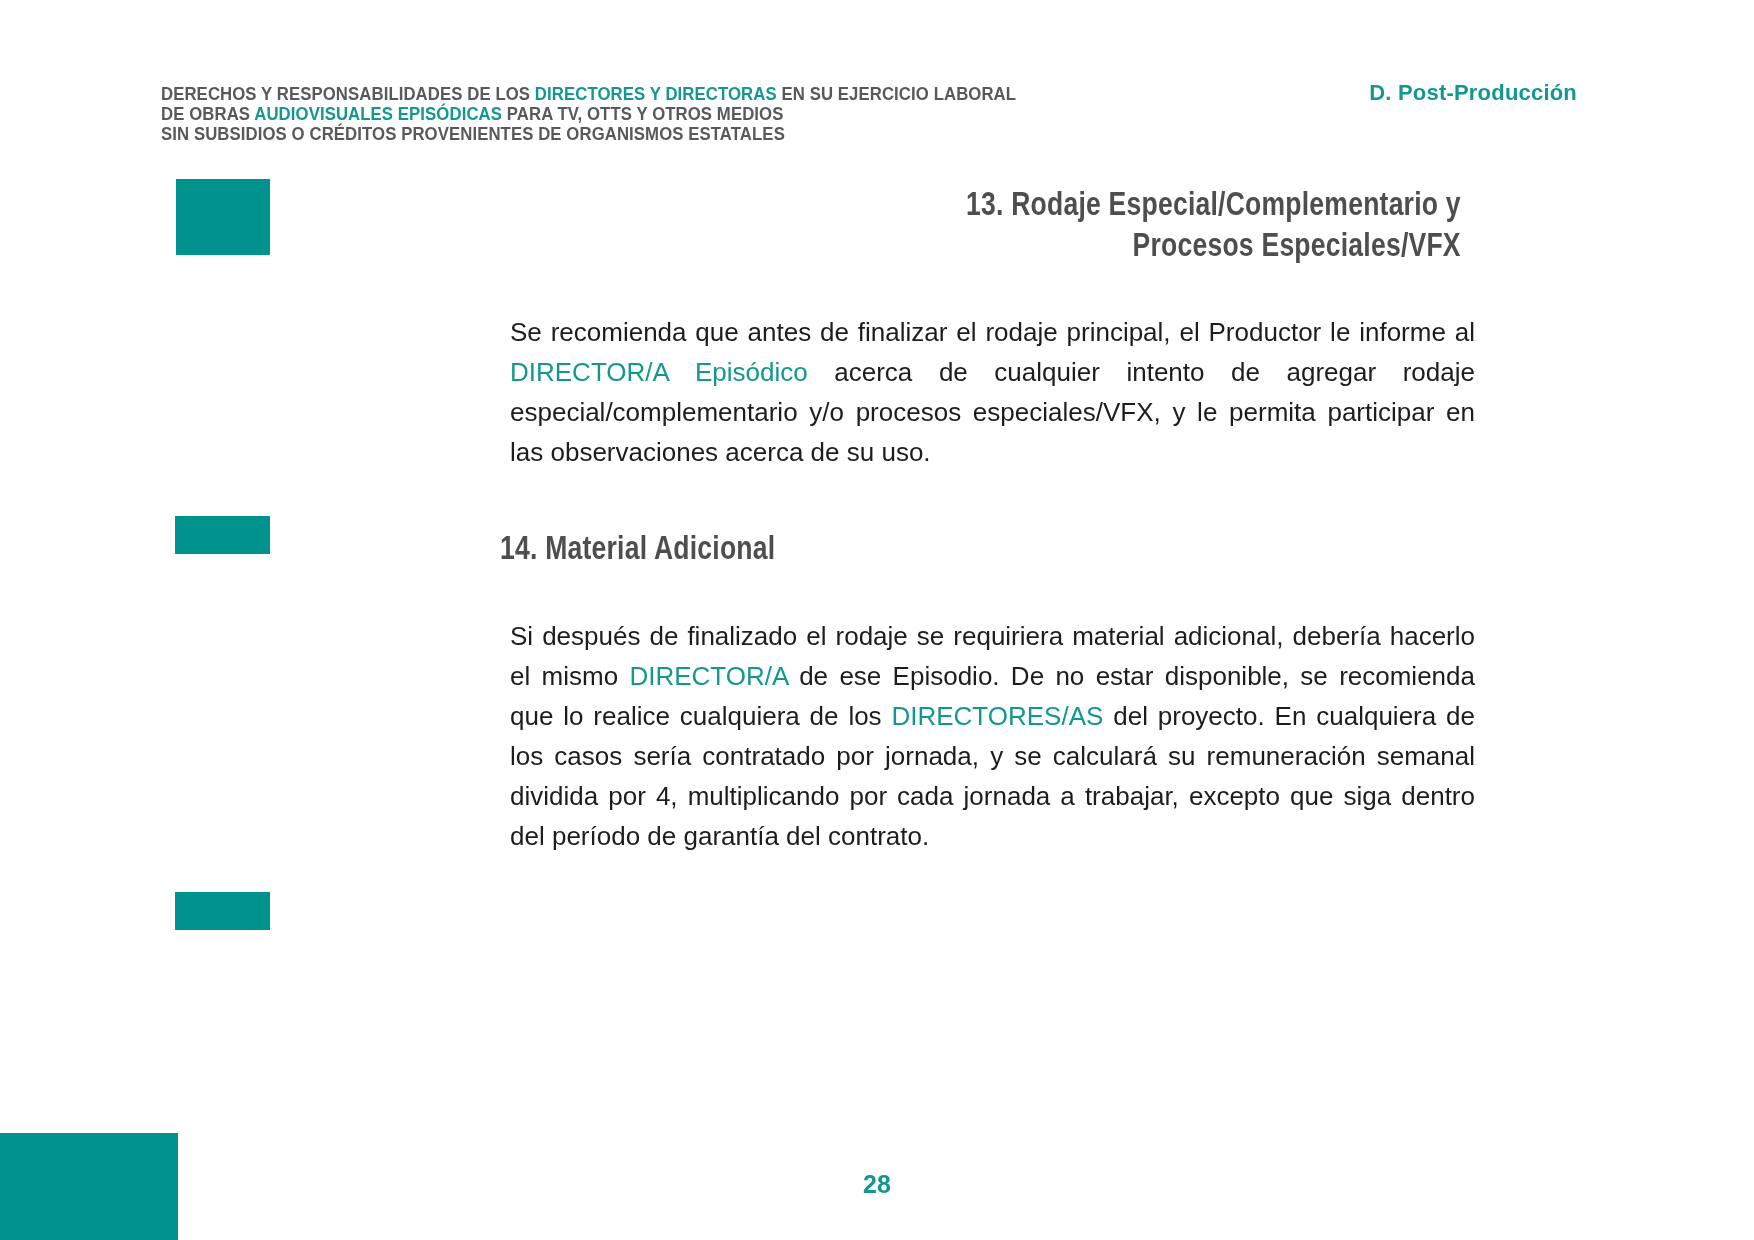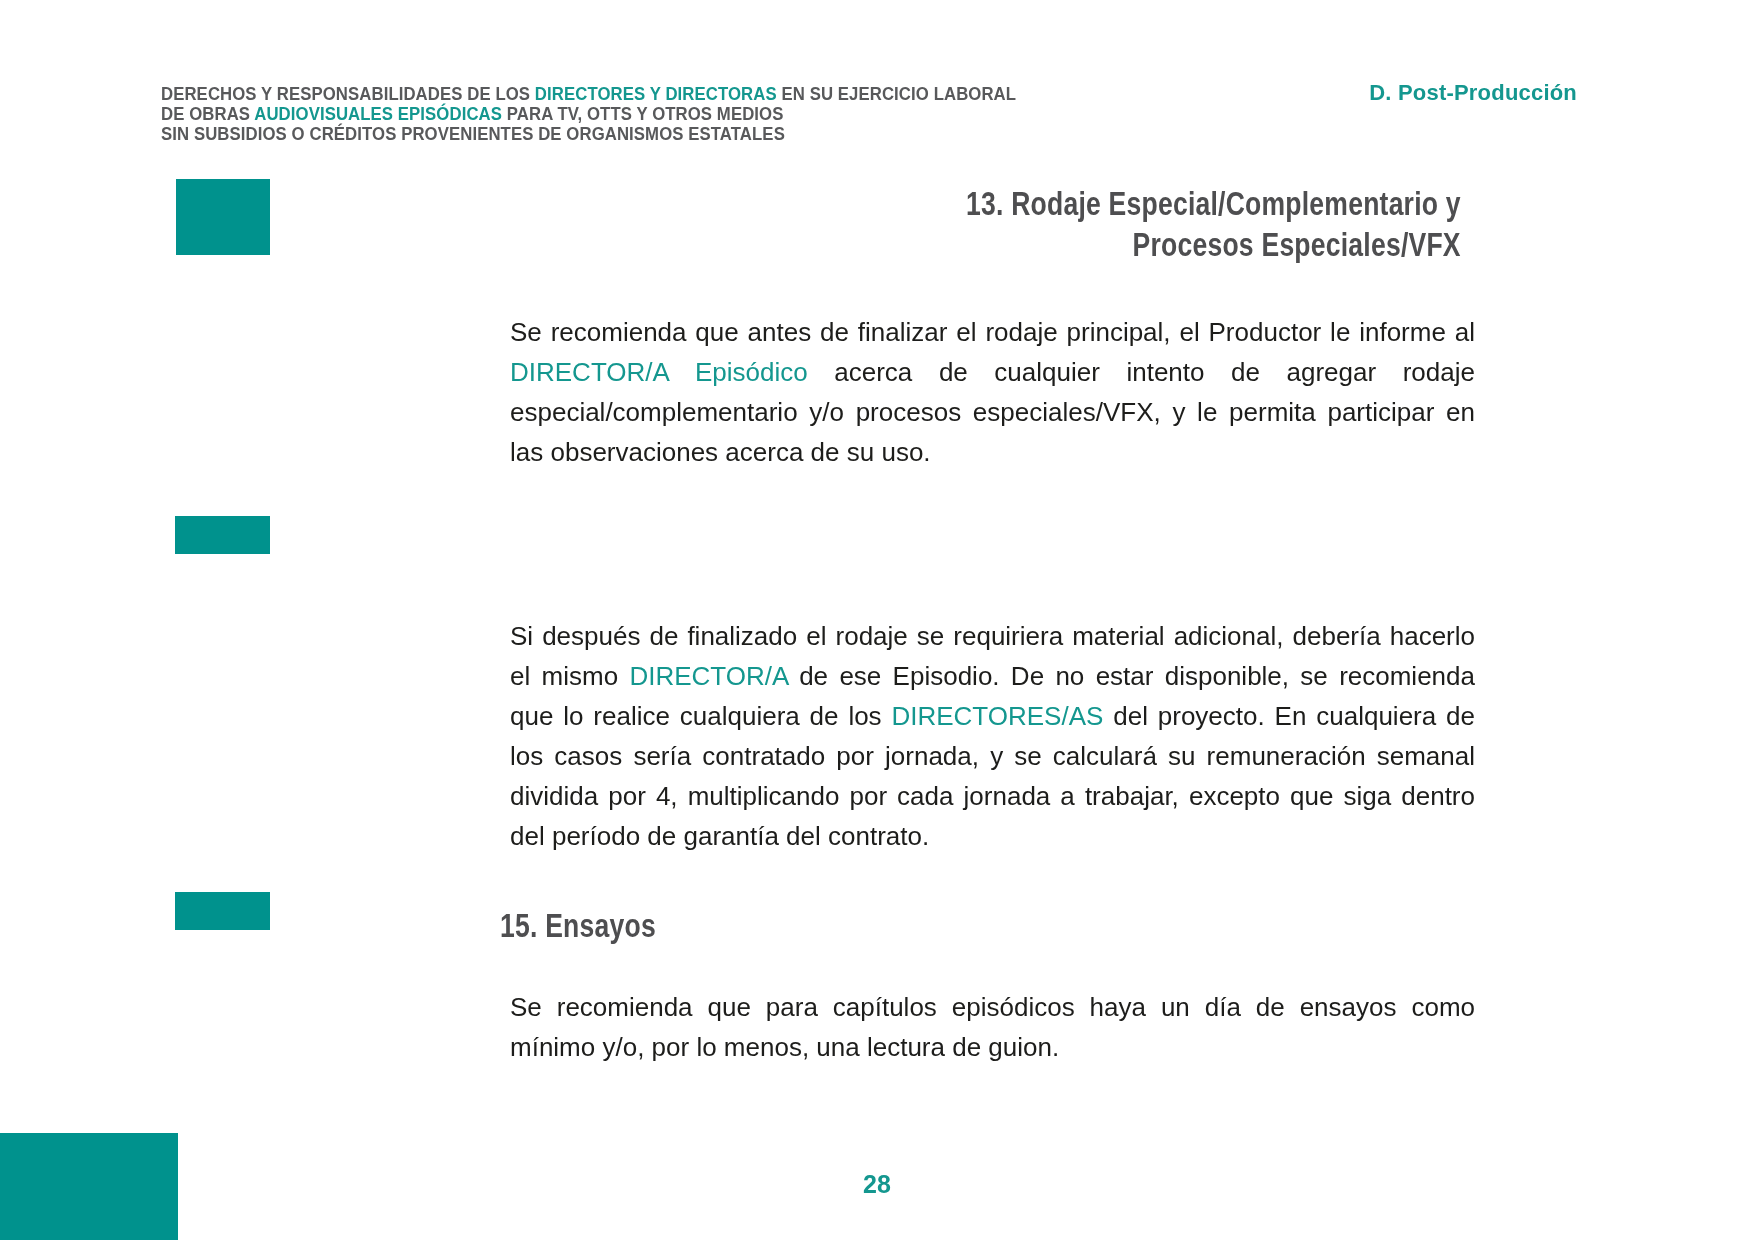--- a/index.html
+++ b/index.html
@@ -124,23 +124,22 @@
 
   <div class="marker marker-1"></div>
   <div class="marker marker-2"></div>
   <div class="marker marker-3"></div>
 
   <h2 class="sec-heading h-13">
     <span class="cond"><span>13. Rodaje Especial/Complementario y</span><br><span>Procesos Especiales/VFX</span></span>
   </h2>
   <p class="body-par p-13"><span>Se recomienda que antes de finalizar el rodaje principal, el Productor le informe al </span><span class="accent">DIRECTOR/A Episódico</span><span> acerca de cualquier intento de agregar rodaje especial/complementario y/o procesos especiales/VFX, y le permita participar en las observaciones acerca de su uso.</span></p>
 
+  <h2 class="sec-heading h-14">
+    <span class="cond"><span>14. Material Adicional</span></span>
+  </h2>
   <p class="body-par p-14"><span>Si después de finalizado el rodaje se requiriera material adicional, debería hacerlo el mismo </span><span class="accent">DIRECTOR/A</span><span> de ese Episodio. De no estar disponible, se recomienda que lo realice cualquiera de los </span><span class="accent">DIRECTORES/AS</span><span> del proyecto. En cualquiera de los casos sería contratado por jornada, y se calculará su remuneración semanal dividida por 4, multiplicando por cada jornada a trabajar, excepto que siga dentro del período de garantía del contrato.</span></p>
 
-  <h2 class="sec-heading h-15">
-    <span class="cond"><span>15. Ensayos</span></span>
-  </h2>
-  <p class="body-par p-15"><span>Se recomienda que para capítulos episódicos haya un día de ensayos como mínimo y/o, por lo menos, una lectura de guion.</span></p>
 
   <div class="page-number">28</div>
   <div class="corner-block"></div>
 
 </div>
 
 </body></html>

